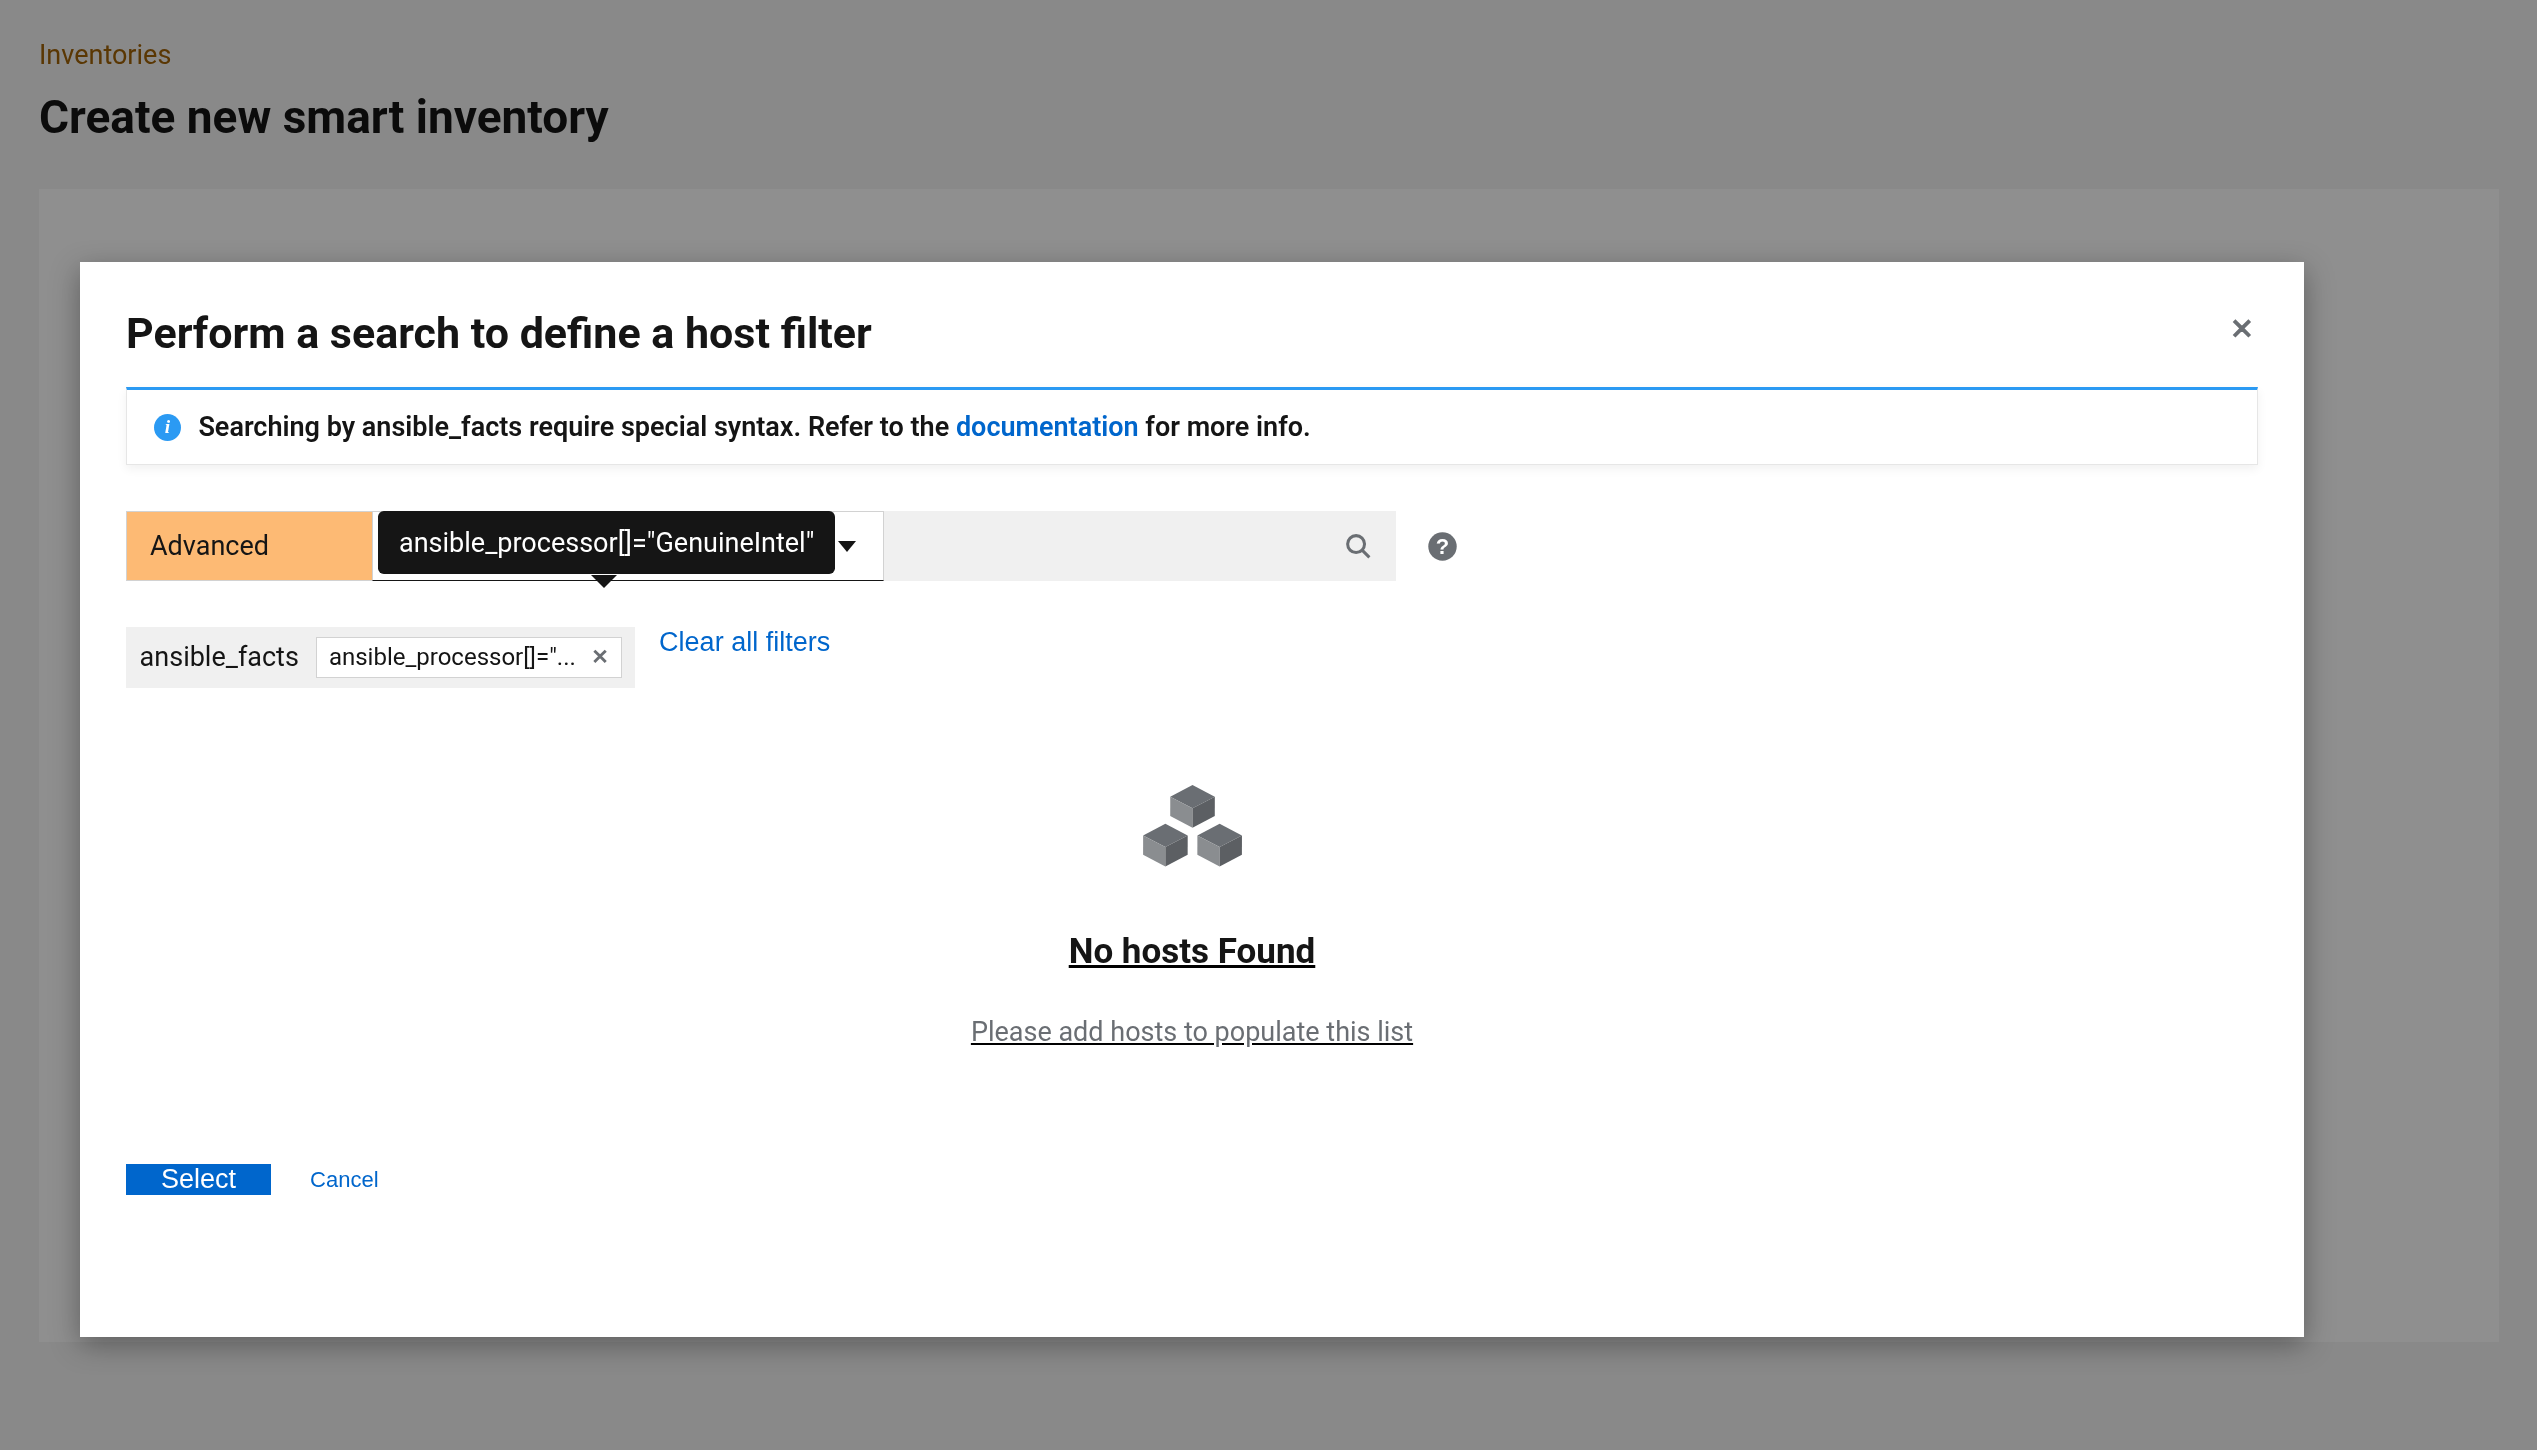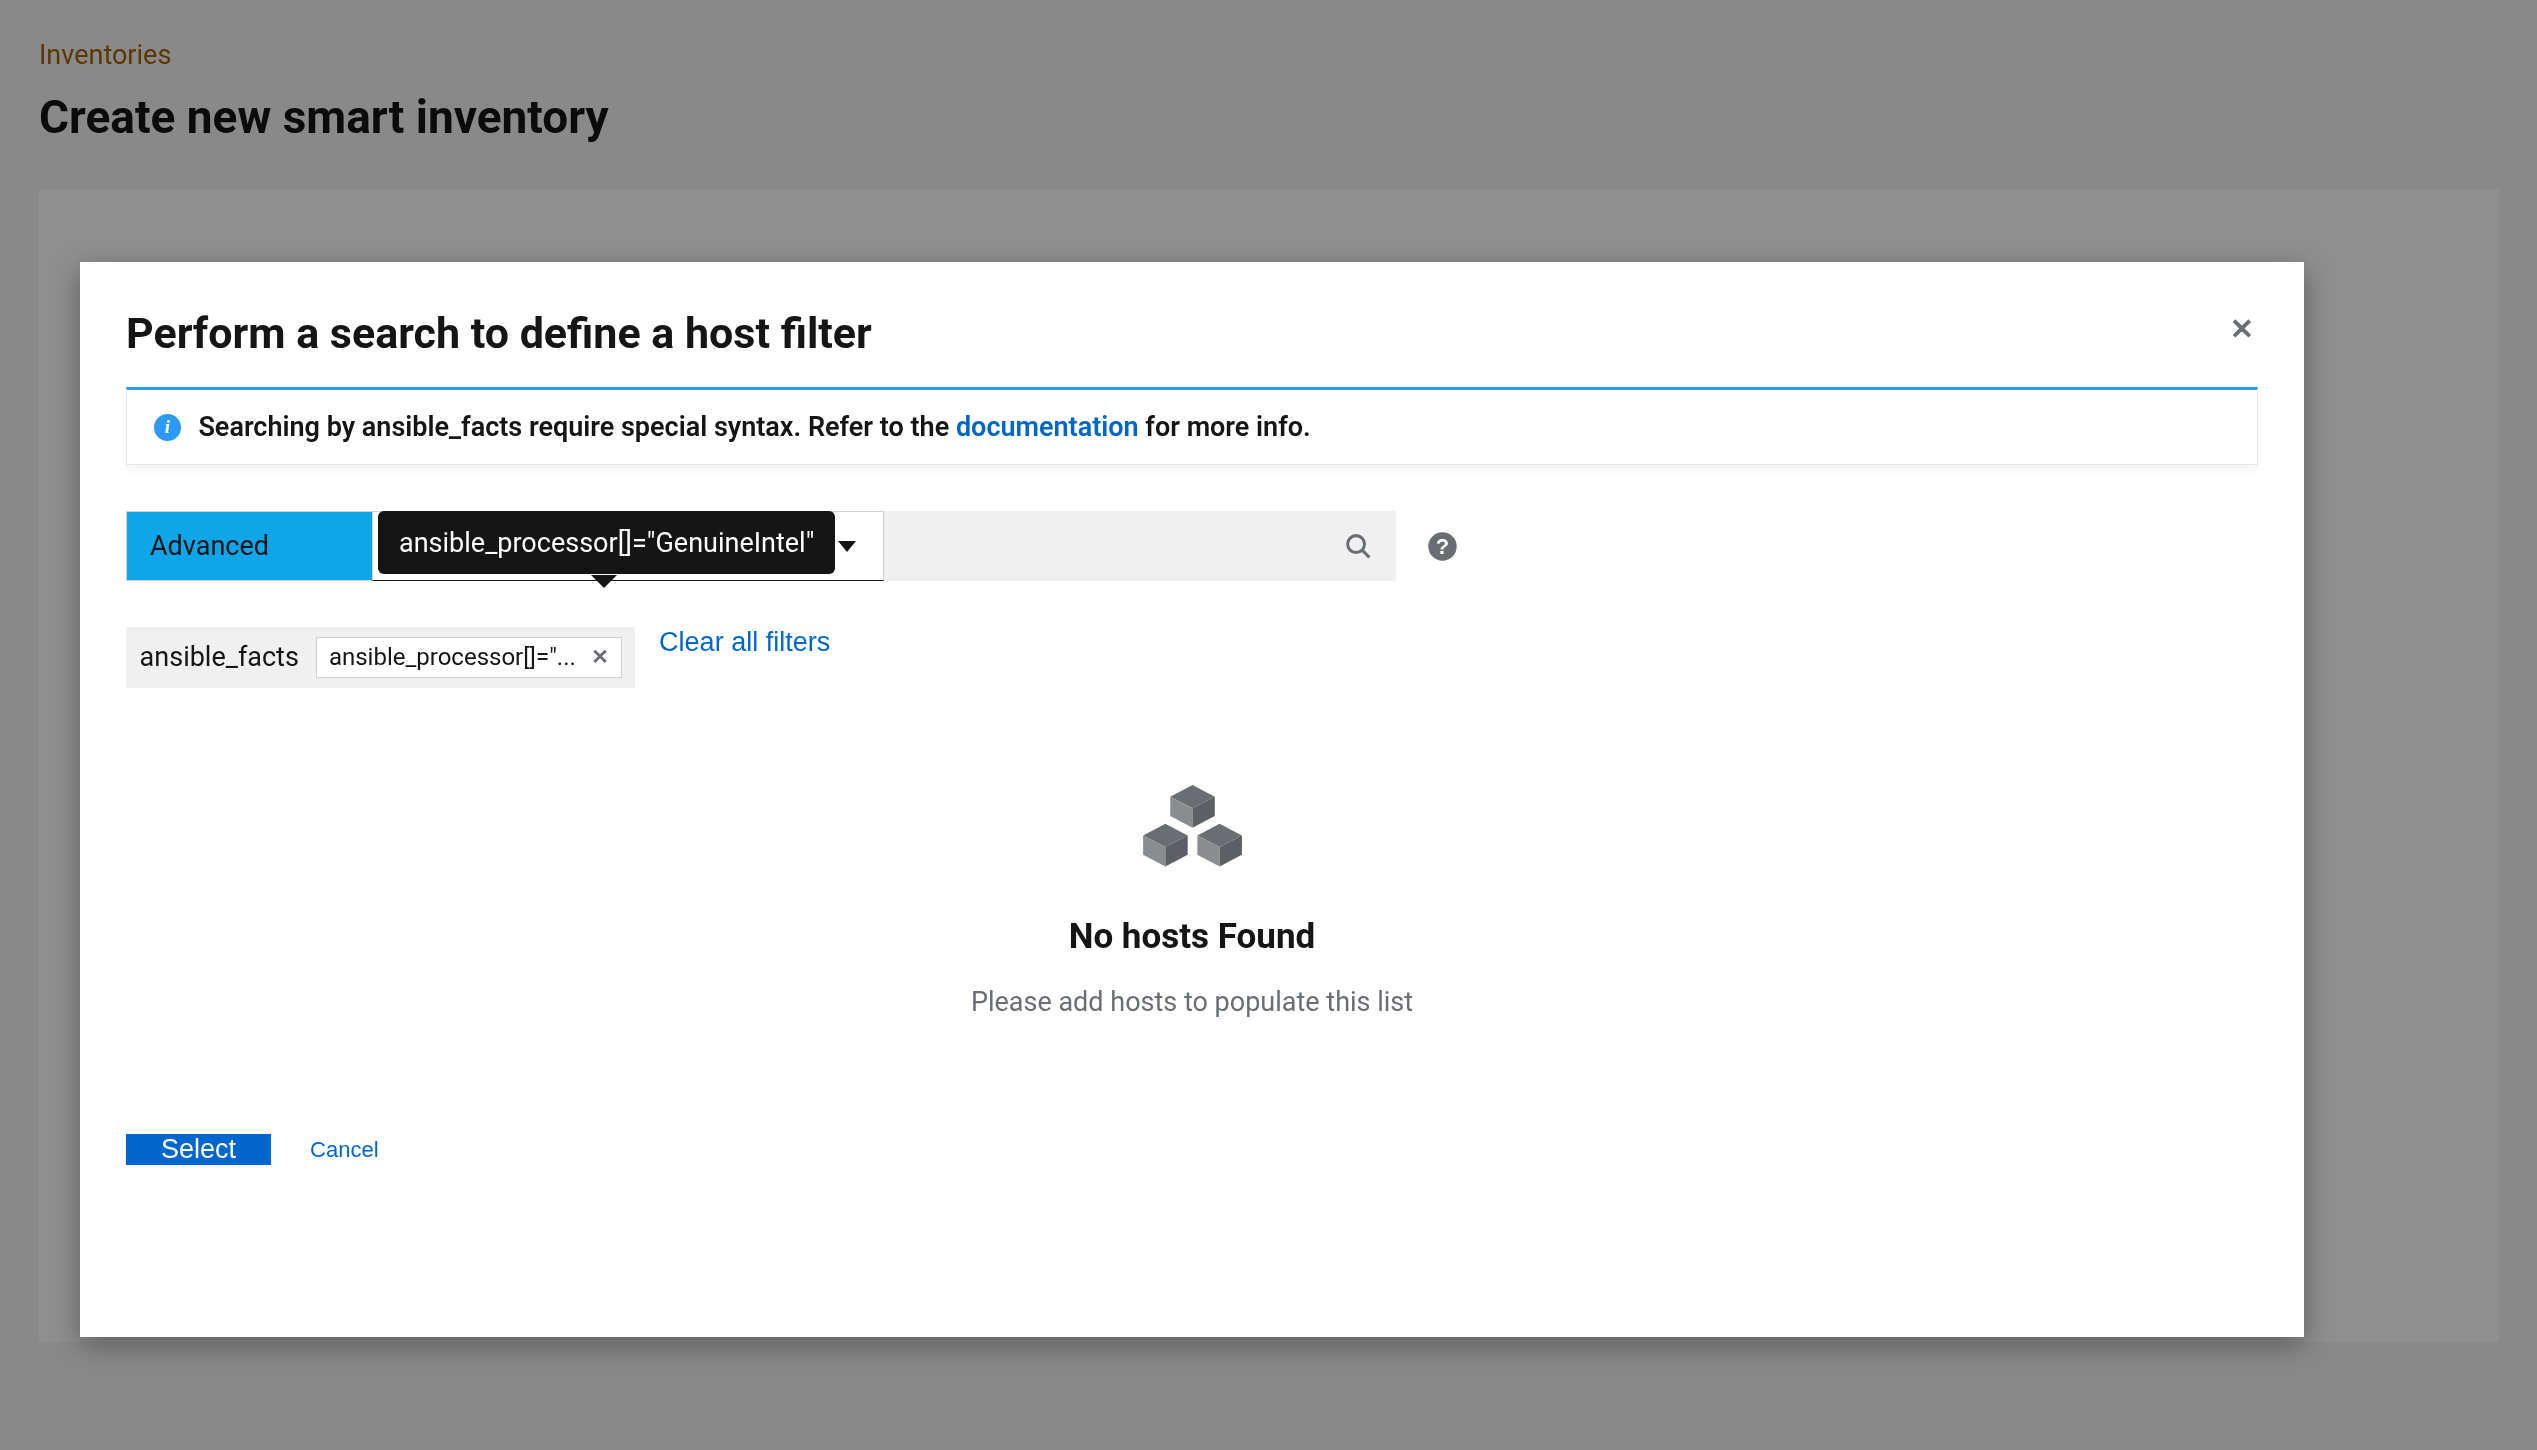--- a/index.html
+++ b/index.html
@@ -115,21 +115,21 @@
     }
     .search-type {
       height: 70px;
       padding: 0 23px;
       border: 1px solid #d2d2d2;
       border-right: none;
       display: flex;
       align-items: center;
       font-size: 27px;
       color: #151515;
-      background: #0ea5e9;
+      background: #fdba74;
       width: 246px;
     }
     .search-value {
       height: 70px;
       width: 512px;
       border: 1px solid #d2d2d2;
       border-bottom: 1.9px solid #151515;
       display: flex;
       align-items: center;
       padding: 0 19.4px;
@@ -235,21 +235,22 @@
       font-size: 27px;
       color: #0066cc;
       background: none;
       border: none;
       cursor: pointer;
     }
     .empty-state {
       margin-top: 97px;
       width: 100%;
       display:flex; flex-direction:column; align-items:center;
-      gap: 19px;
+      gap: 34px;
+      text-decoration: underline;
     }
     .empty-icon {
       color: #6a6e73;
     }
     .empty-title {
       font-size: 35px;
       font-weight: 700;
       color: #151515;
       margin-top: 19.4px;
     }

